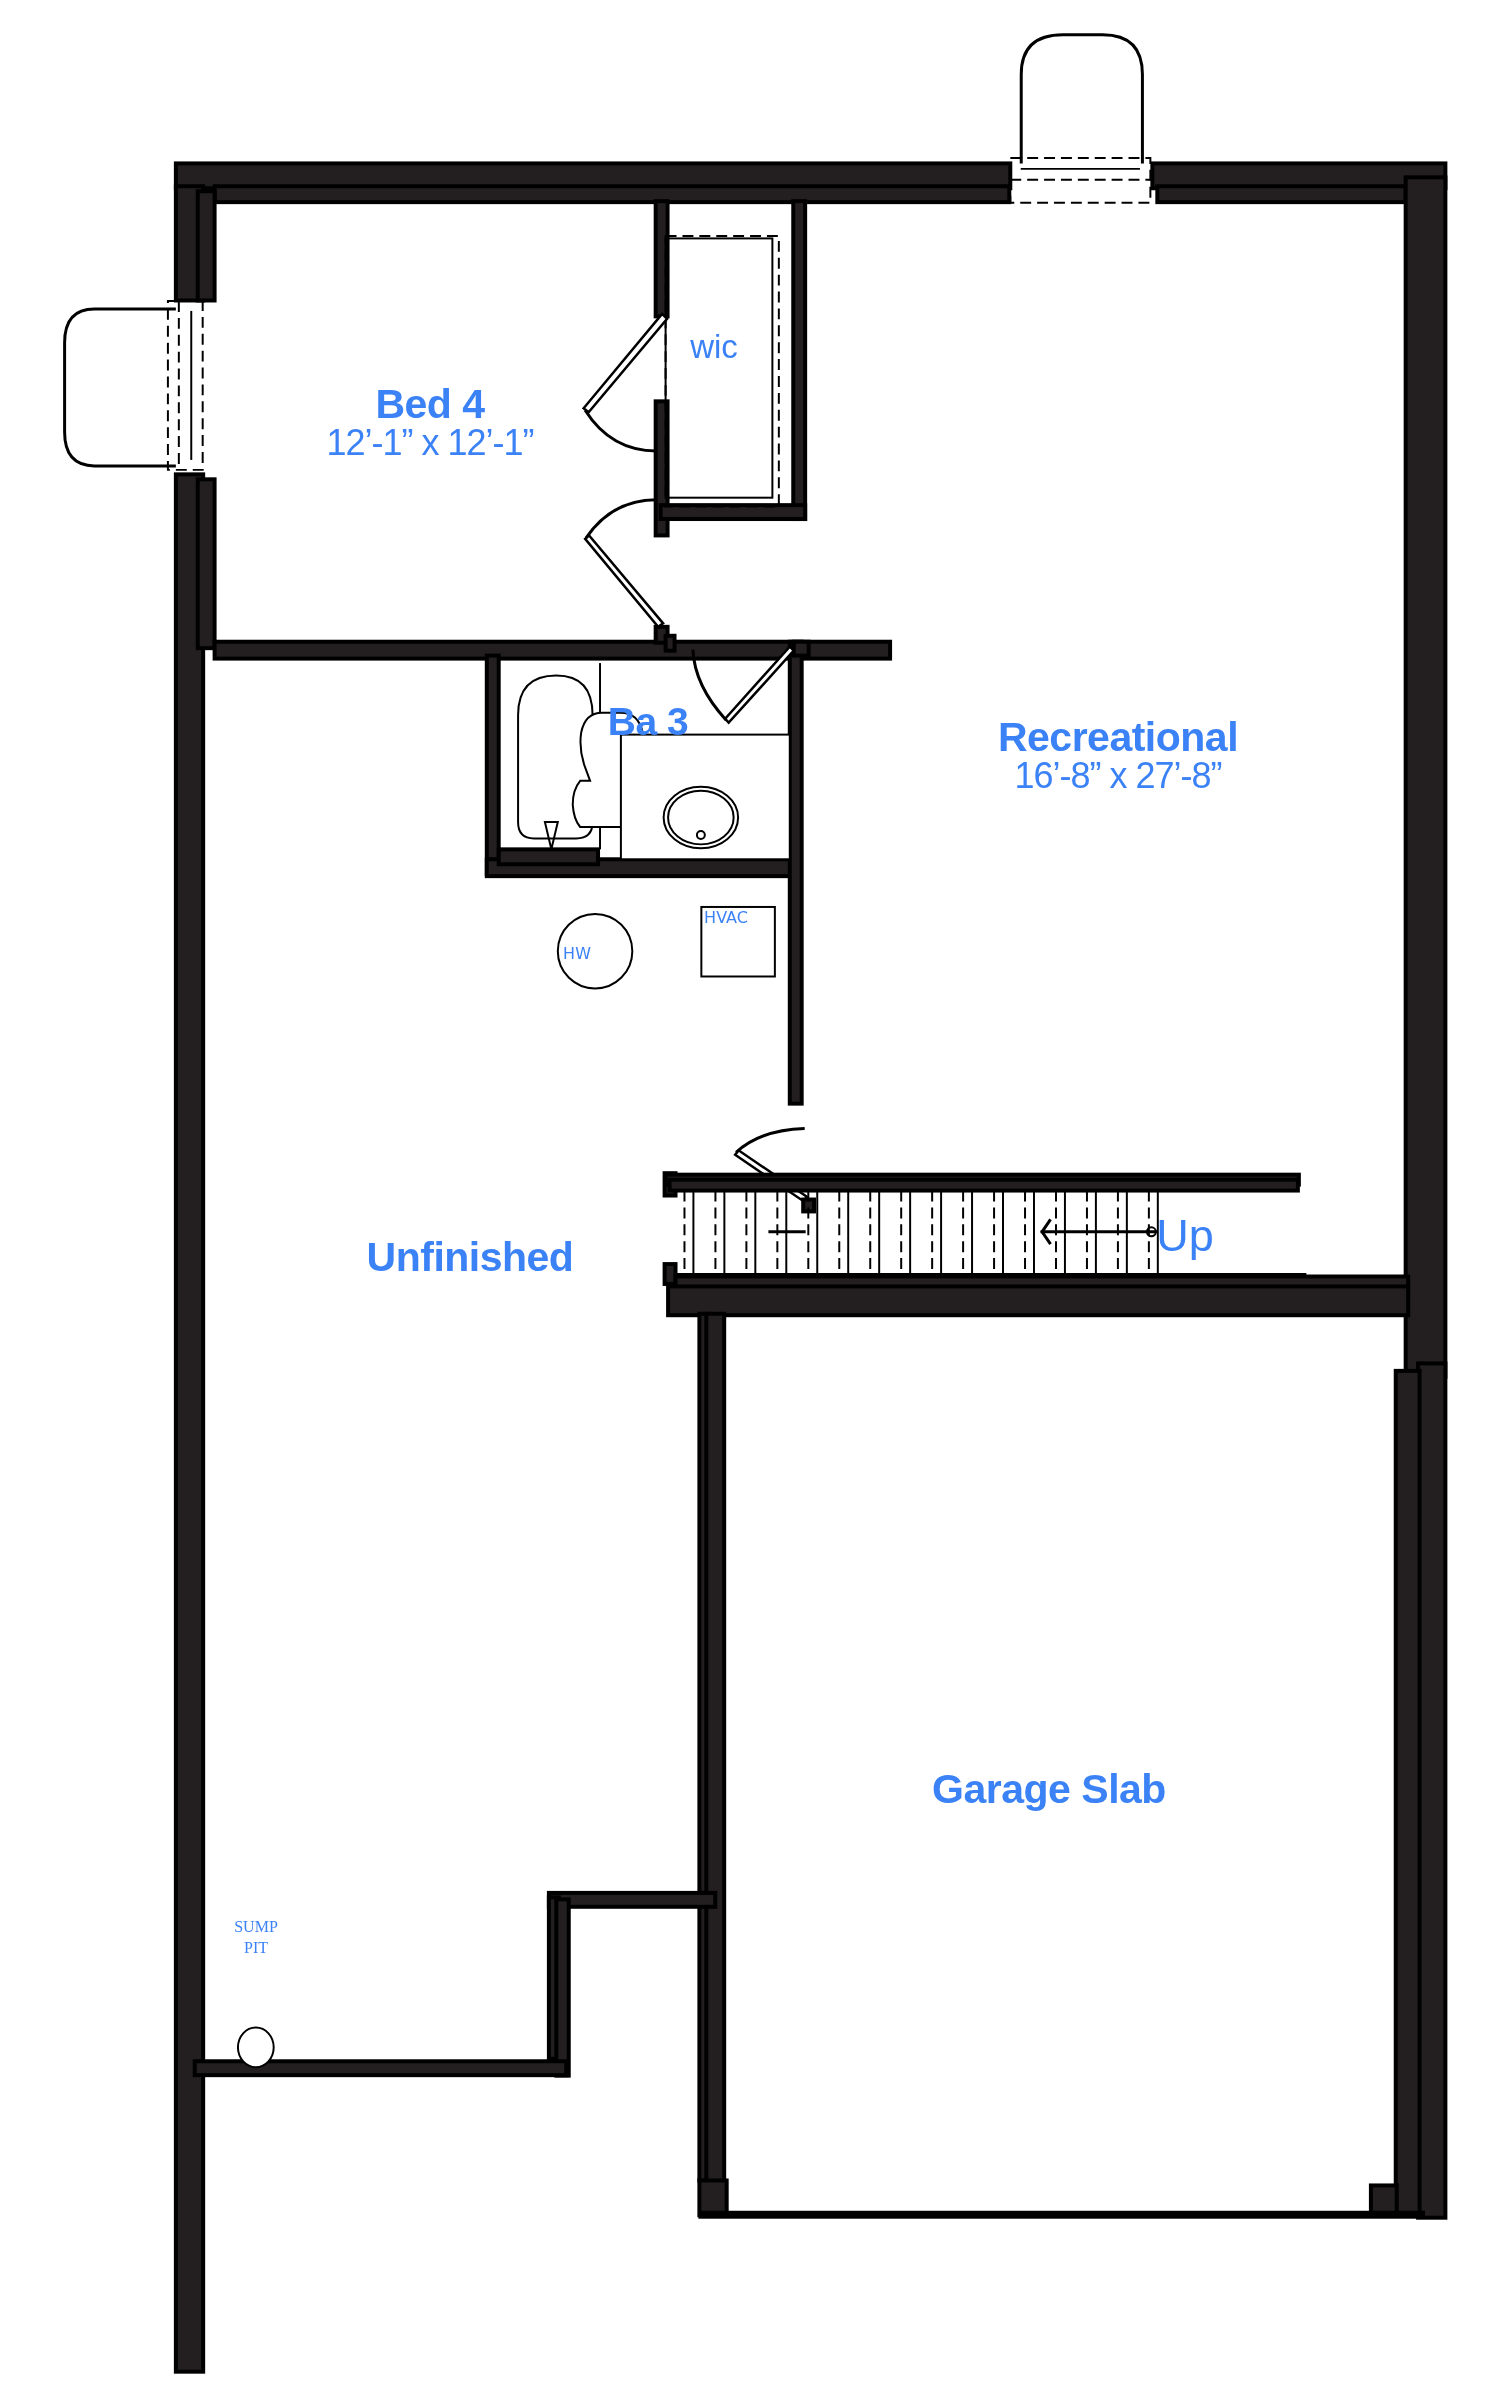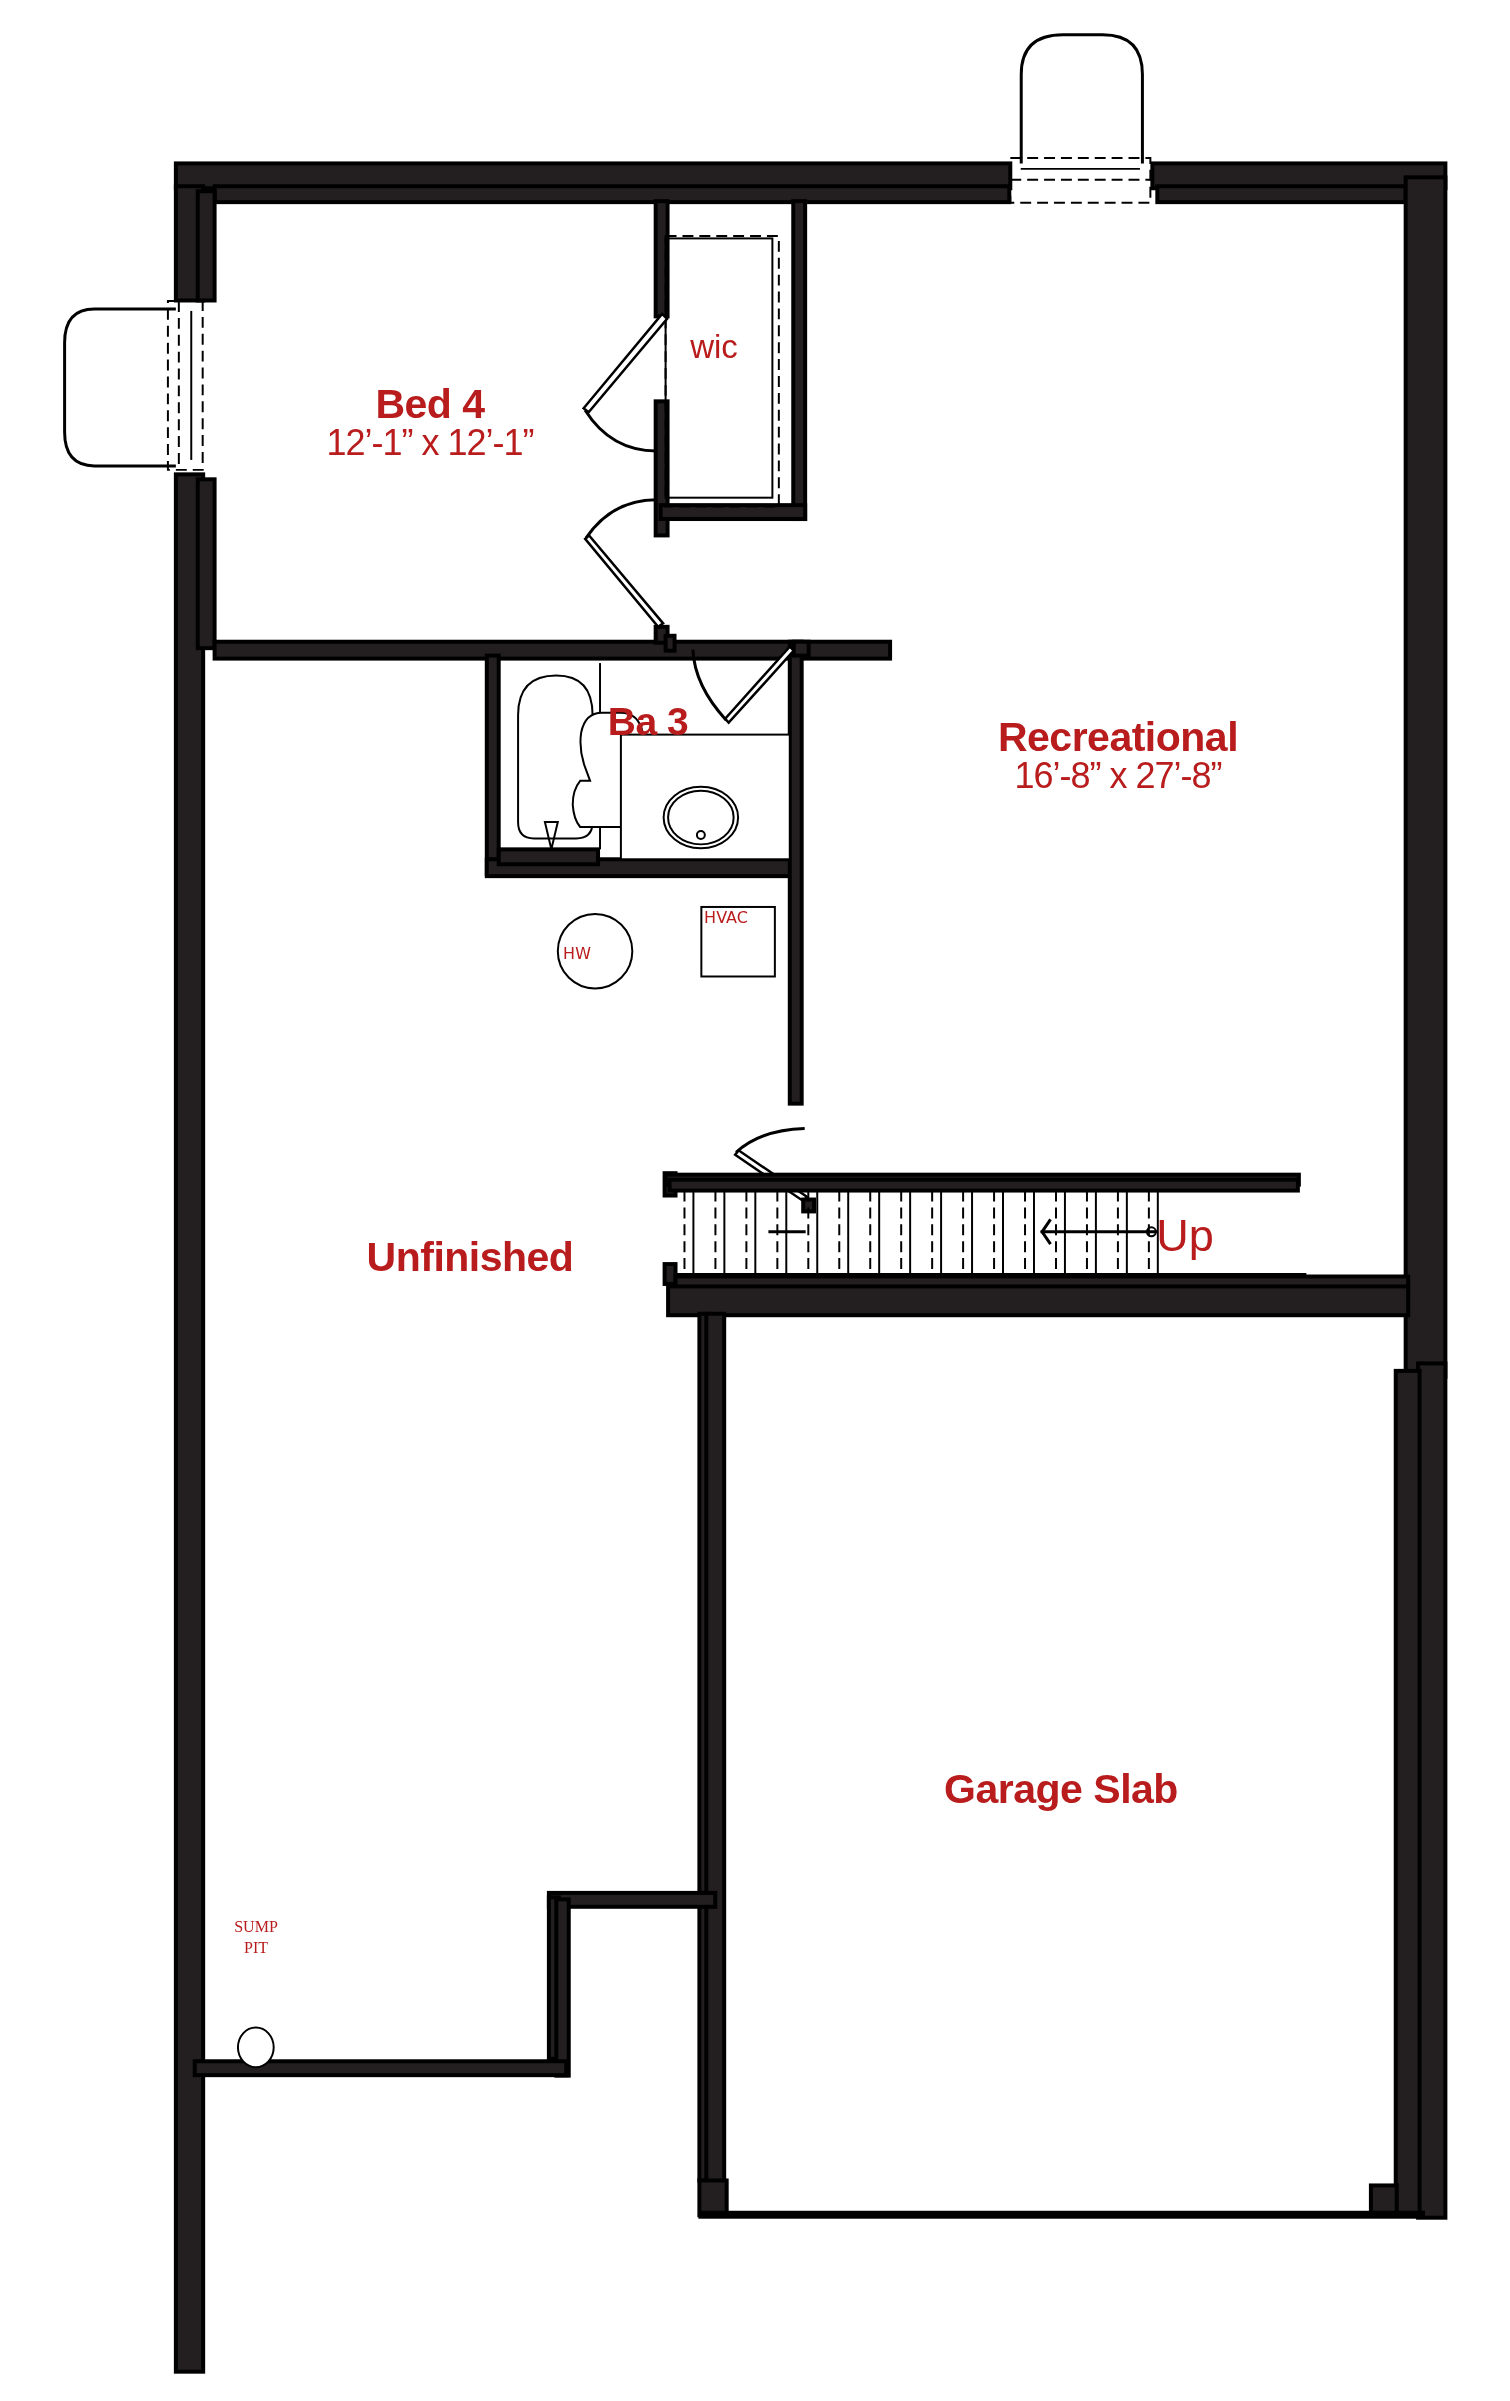--- a/index.html
+++ b/index.html
@@ -5,21 +5,21 @@
   html, body { margin: 0; padding: 0; background: #ffffff; }
   body { width: 1510px; height: 2401px; position: relative; overflow: hidden; font-family: "Liberation Sans", sans-serif; }
   #plan { position: absolute; left: 0; top: 0; width: 1510px; height: 2401px; }
   .wall { fill: #231f20; stroke: #000; stroke-width: 8; }
   .thin { fill: none; stroke: #000; stroke-width: 4; }
   .thin2 { fill: none; stroke: #000; stroke-width: 6; }
   .dash { fill: none; stroke: #000; stroke-width: 4; stroke-dasharray: 22 12; }
   .door-leaf { fill: #fff; stroke: #000; stroke-width: 5; }
   .swing { fill: none; stroke: #000; stroke-width: 6; }
   .fixture { fill: #fff; stroke: #000; stroke-width: 4; }
-  .label { position: absolute; color: #b91c1c; text-align: center; white-space: nowrap; transform: translateX(-50%); line-height: 1; }
+  .label { position: absolute; color: #3b82f6; text-align: center; white-space: nowrap; transform: translateX(-50%); line-height: 1; }
   .room-name { font-weight: bold; font-size: 41px; letter-spacing: -0.5px; }
   .room-dim { font-size: 36px; letter-spacing: -1px; }
   .small-label { font-size: 33px; }
   .equip-label { font-family: "DejaVu Sans", sans-serif; font-size: 16px; }
   .up-label { font-size: 45px; }
 </style>
 </head>
 <body>
 
 <svg id="plan" viewBox="0 0 3040 4834" xmlns="http://www.w3.org/2000/svg">
@@ -207,21 +207,21 @@
 
 <div class="label" style="left:1118px; top:717px;">
   <div class="room-name">Recreational</div>
   <div class="room-dim">16’-8” x 27’-8”</div>
 </div>
 
 <div class="label room-name" style="left:470px; top:1237px;">
   <span>Unfinished</span>
 </div>
 
-<div class="label room-name" style="left:1049px; top:1769px;margin-left:12px;">
+<div class="label room-name" style="left:1049px; top:1769px;">
   <span>Garage Slab</span>
 </div>
 
 <div class="label equip-label" style="left:577px; top:946px; transform: translateX(-50%) scaleX(-1);">
   <span>WH</span>
 </div>
 
 <div class="label equip-label" style="left:726px; top:910px;">
   <span>HVAC</span>
 </div>

